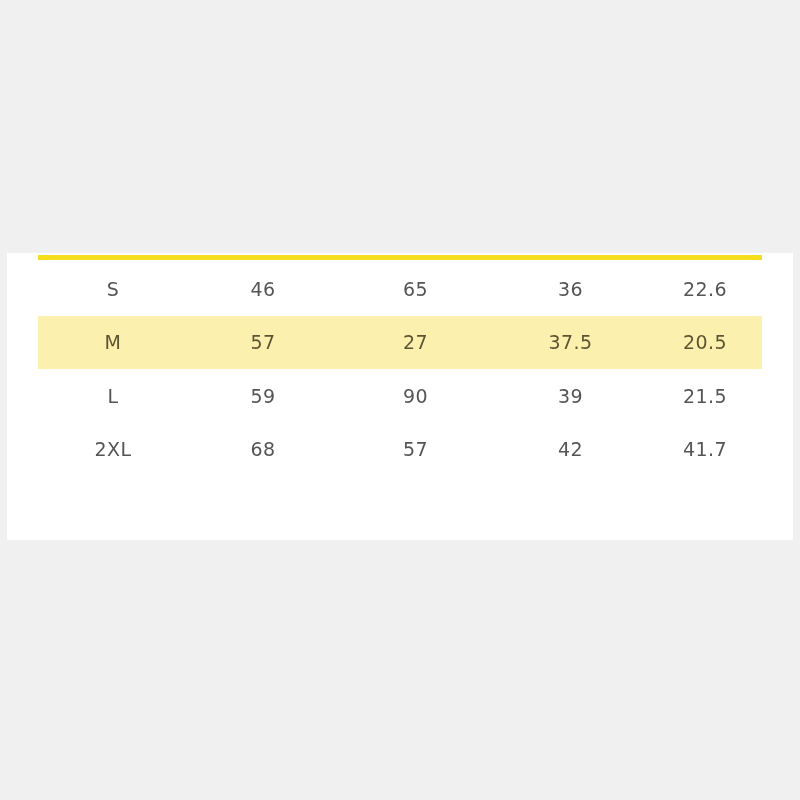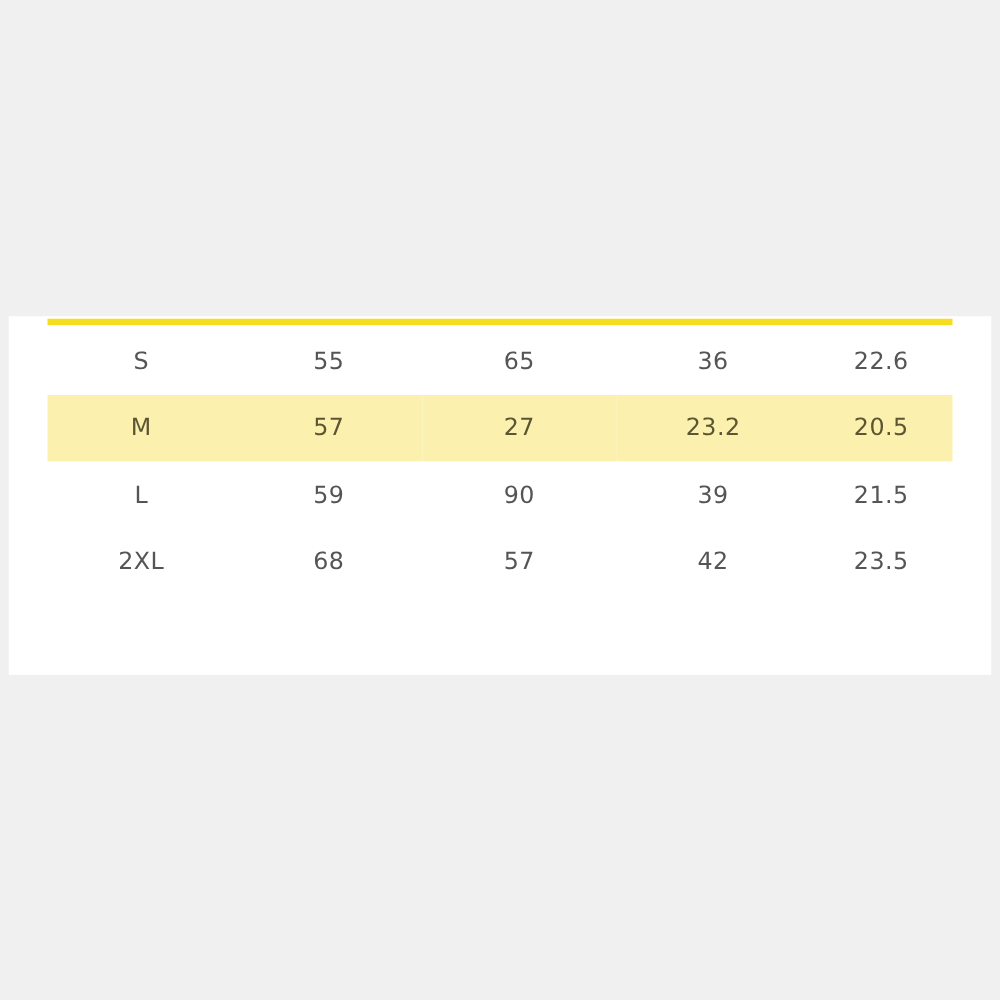--- a/index.html
+++ b/index.html
@@ -96,49 +96,49 @@
         <col class="col-size">
         <col class="col-v1">
         <col class="col-v2">
         <col class="col-v3">
         <col class="col-v4">
       </colgroup>
       <tbody>
 
         <tr>
           <td>S</td>
-          <td>55</td>
+          <td>46</td>
           <td>65</td>
           <td>36</td>
           <td>22.6</td>
         </tr>
 
         <tr class="striped">
           <td>M</td>
           <td>57</td>
           <td>27</td>
-          <td>23.2</td>
+          <td>37.5</td>
           <td>20.5</td>
         </tr>
 
         <tr>
           <td>L</td>
           <td>59</td>
           <td>90</td>
           <td>39</td>
           <td>21.5</td>
         </tr>
 
 
         <tr>
           <td>2XL</td>
           <td>68</td>
           <td>57</td>
           <td>42</td>
-          <td>23.5</td>
+          <td>41.7</td>
         </tr>
 
       </tbody>
     </table>
 
   </div>
 
 </div>
 
 </body></html>

